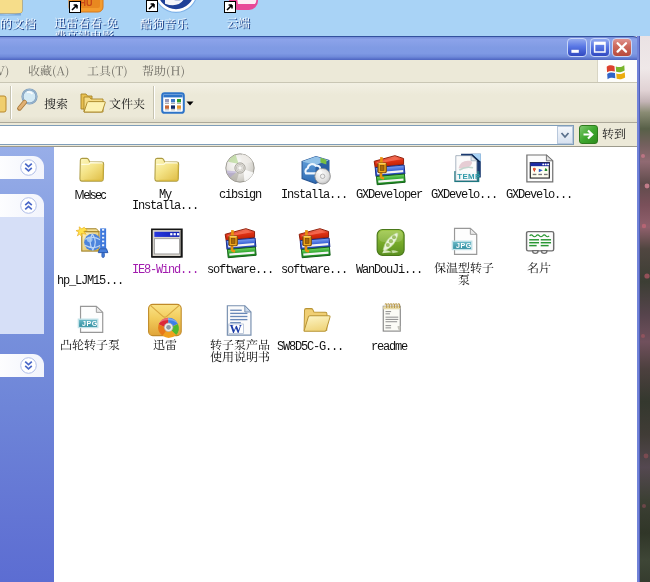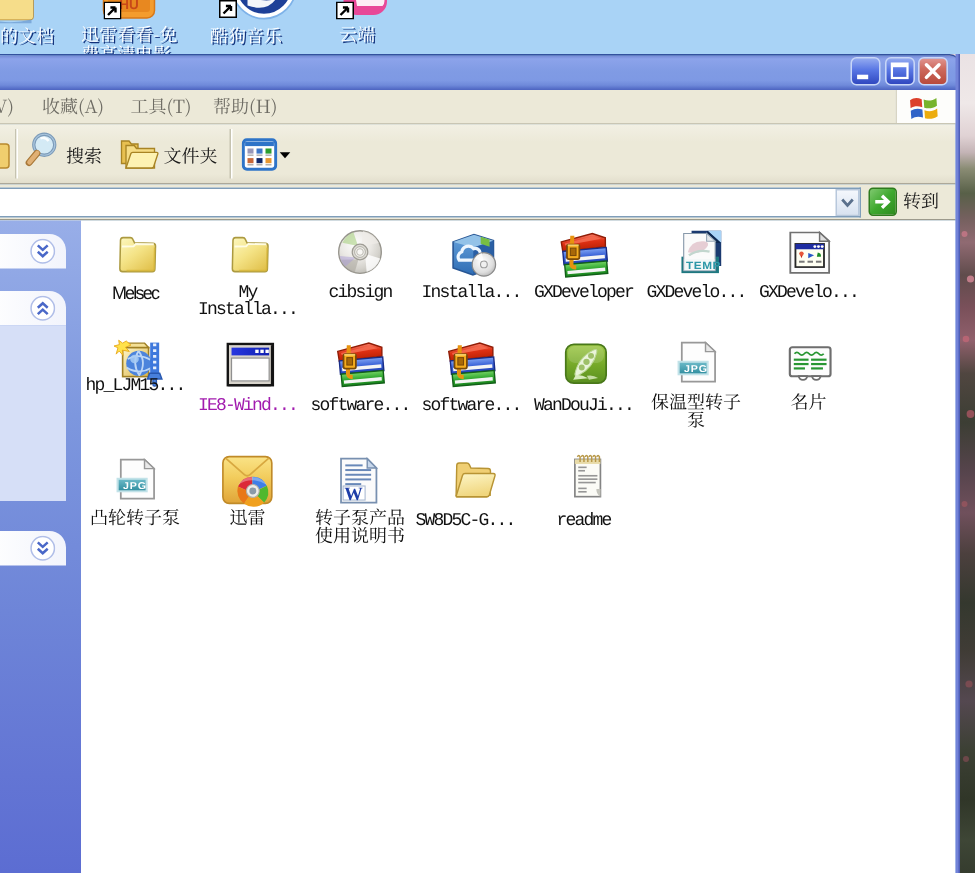--- a/index.html
+++ b/index.html
@@ -459,21 +459,21 @@
 <path d="M6.8 3.6 l2.6 2.3 l-3 1.2 l2.1 2.3 l-3.9 -0.7 l0.5 3 l-2.2 -2.5 l-1.7 1.7 l1 -3.5 l-2.2 -1 l3 -0.8 l-0.4 -2.4 l2.2 1.6 Z" fill="#FFE24A" stroke="#E8A818" stroke-width="0.5"></path>
 <circle cx="13.8" cy="16" r="7" fill="#4C84DC"></circle>
 <path d="M7.6 13.6 Q13.5 10.2 20.2 14 M7 18.4 Q14 22.6 20.6 18.6 M13.6 9.1 Q9.6 16 14.2 22.9 M13.6 9.1 Q18.4 15.5 13.9 22.9" stroke="#BCD6F6" stroke-width="1" fill="none"></path>
 <circle cx="11.4" cy="13.6" r="2.4" fill="#A8CCF4" opacity="0.85"></circle>
 <path d="M22.6 4.5 L22.6 21.5" stroke="#3E78DC" stroke-width="5"></path>
 <path d="M22.6 5 L22.6 21" stroke-dasharray="1.5 1.7" stroke="#E8F0FC" stroke-width="1.8"></path>
 <path d="M19.8 21.5 l5.6 0 l1.2 3.2 l-8 0 Z" fill="#4880DC" stroke="#2858B0" stroke-width="0.8"></path>
 <rect x="21.6" y="24.7" width="2" height="4" rx="0.9" fill="#4880DC" stroke="#2858B0" stroke-width="0.7"></rect>
         </g>
       </svg></div>
-    <div style="position:absolute;left:53px;top:216px;width:74px;text-align:center;font-family:'Liberation Mono',monospace;font-size:12px;letter-spacing:-1.2px;color:#111;line-height:11.5px;white-space:nowrap">hp_LJM15...</div>
+    <div style="position:absolute;left:53px;top:240px;width:74px;text-align:center;font-family:'Liberation Mono',monospace;font-size:12px;letter-spacing:-1.2px;color:#111;line-height:11.5px;white-space:nowrap">hp_LJM15...</div>
     <div style="position:absolute;left:149px;top:189px;width:32px;height:32px"><svg width="32" height="32" viewBox="0 0 32 32" style="overflow:visible">
         <g transform="translate(-0.3,-0.4) scale(1.13,1.12)">
           <defs>
             <linearGradient id="iea" x1="0" y1="0" x2="1" y2="0">
               <stop offset="0" stop-color="#2838E0"></stop>
               <stop offset="1" stop-color="#1020B0"></stop>
             </linearGradient>
           </defs>
 <rect x="2.8" y="4.2" width="26.6" height="24.6" fill="#D8D4CC" stroke="#141414" stroke-width="1.4"></rect>
 <rect x="5" y="6.4" width="22.2" height="4.6" fill="url(#iea)"></rect>

